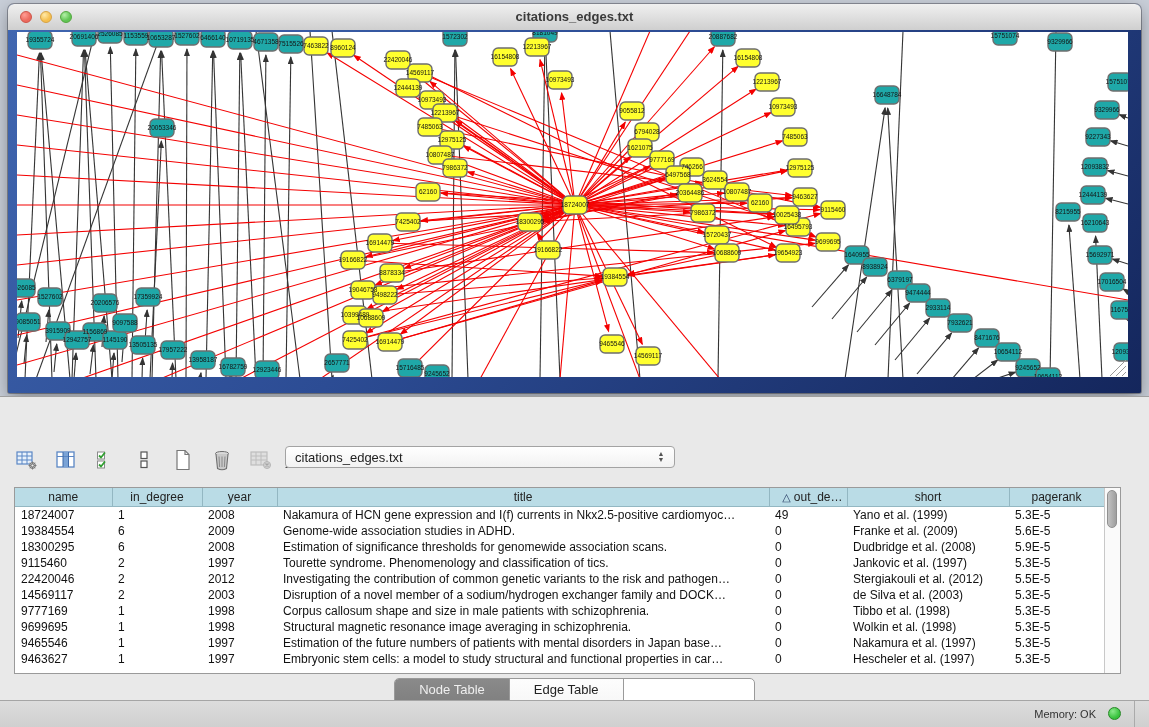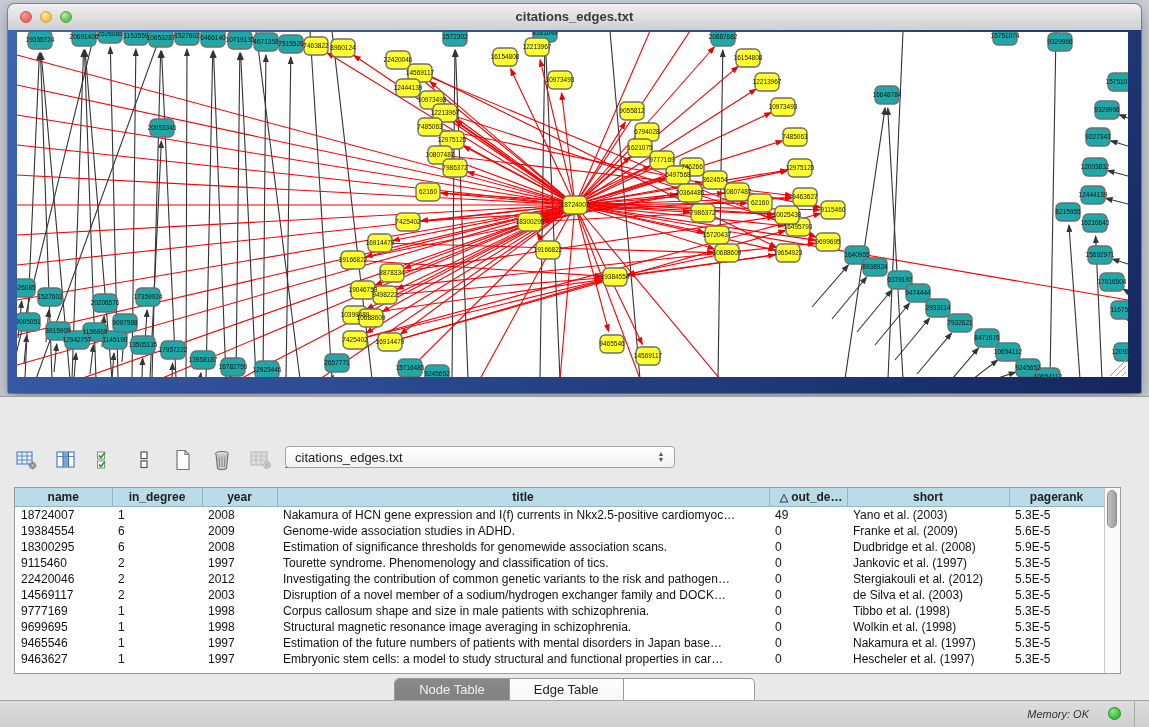--- a/index.html
+++ b/index.html
@@ -68,21 +68,21 @@
     color:#555;font-size:7px;line-height:6px;
   }
   
   .tbl-wrap{
     position:absolute;left:14px;top:90px;width:1107px;height:187px;
     background:#fff;border:1px solid #9a9a9a;box-sizing:border-box;overflow:hidden;
   }
   table.node-table{border-collapse:collapse;table-layout:fixed;width:1089px;font-size:12px;color:#111;}
   table.node-table th{
     background:#badce6;border-right:1px solid #93b7c2;border-bottom:1px solid #93b7c2;
-    font-weight:bold;font-size:12px;color:#222;height:18px;padding:0 4px;text-align:center;
+    font-weight:normal;font-size:12px;color:#222;height:18px;padding:0 4px;text-align:center;
     overflow:hidden;white-space:nowrap;
   }
   table.node-table td{
     height:16px;padding:0 2px 0 6px;white-space:nowrap;overflow:hidden;text-overflow:clip;
     border:none;
   }
   col.c0{width:97px}col.c1{width:90px}col.c2{width:75px}col.c3{width:492px}
   col.c4{width:78px}col.c5{width:162px}col.c6{width:95px}
   .sort-glyph{color:#2a3f66;margin-right:3px;font-size:11px;}
   .vscroll{
@@ -106,21 +106,21 @@
   }
   .seg .tab:last-child{border-right:none;margin-top:44px;}
   .seg .tab.active{
     background:linear-gradient(#8a8a8a,#6d6d6d);color:#efefef;
   }
   
   .status-bar{
     position:absolute;left:0;top:700px;width:1149px;height:27px;
     background:linear-gradient(#dcdcdc,#cfcfcf);border-top:1px solid #a5a5a5;box-sizing:border-box;
   }
-  .status-right{position:absolute;right:28px;top:6px;display:flex;align-items:center;gap:19px;font-style:italic;}
+  .status-right{position:absolute;right:28px;top:6px;display:flex;align-items:center;gap:12px;}
   .memory-label{font-size:11px;color:#333;}
   .mem-dot{width:13px;height:13px;border-radius:50%;
     background:radial-gradient(circle at 35% 30%,#8ae98a,#37c23c 65%);border:1px solid #258825;box-sizing:border-box;}
   .status-divider{position:absolute;right:14px;top:0;bottom:0;width:1px;background:#aaa;}
 </style>
 </head>
 <body>
 
 <div class="net-window">
   <div class="titlebar">
@@ -642,21 +642,21 @@
             <th>pagerank</th>
           </tr>
         </thead>
       <tbody id="tbl-body">
           <tr>
             <td>18724007</td>
             <td>1</td>
             <td>2008</td>
             <td>Nakamura of HCN gene expression and I(f) currents in Nkx2.5-positive cardiomyoc…</td>
             <td>49</td>
-            <td>Yano et al. (2003)</td>
+            <td>Yano et al. (1999)</td>
             <td>5.3E-5</td>
           </tr>
           <tr>
             <td>19384554</td>
             <td>6</td>
             <td>2009</td>
             <td>Genome-wide association studies in ADHD.</td>
             <td>0</td>
             <td>Franke et al. (2009)</td>
             <td>5.6E-5</td>

